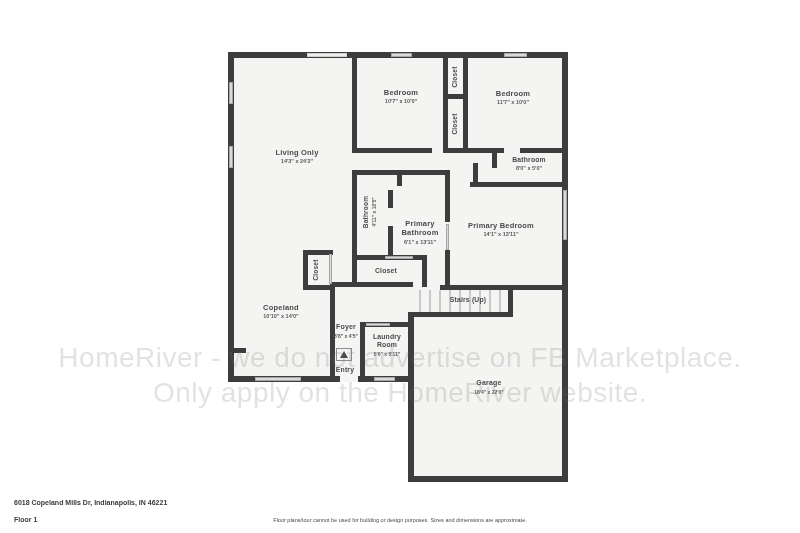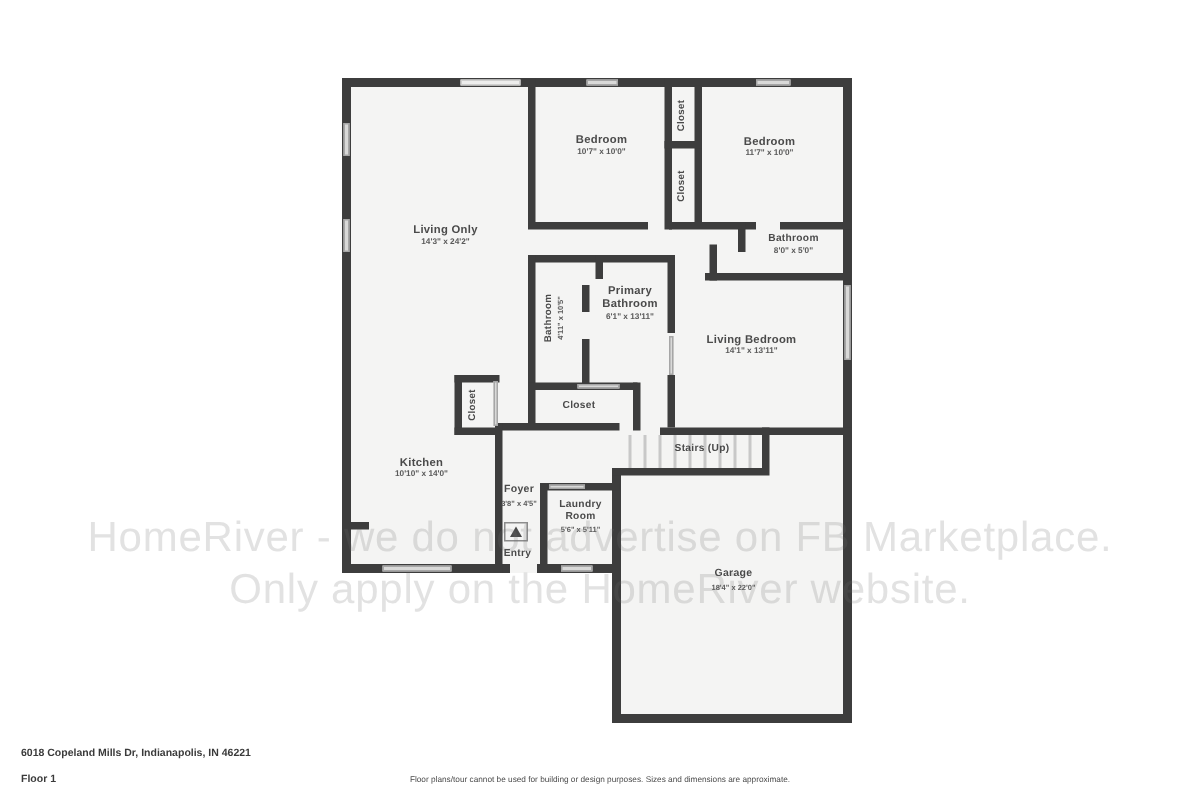--- a/index.html
+++ b/index.html
@@ -121,44 +121,44 @@
   <div class="room-label" style="left:529px;top:164px;">
     <div class="room-name" style="font-size:6.8px;">Bathroom</div>
     <div class="room-dims">8'0" x 5'0"</div>
   </div>
 
   <div class="room-label vert" style="left:370px;top:212px;">
     <div class="room-name" style="font-size:6.5px;">Bathroom</div>
     <div class="room-dims" style="font-size:5px;">4'11" x 10'5"</div>
   </div>
 
-  <div class="room-label wrap" style="left:420px;top:202px;width:44px;">
+  <div class="room-label wrap" style="left:420px;top:232px;width:44px;">
     <div class="room-name">Primary Bathroom</div>
     <div class="room-dims">6'1" x 13'11"</div>
   </div>
 
   <div class="room-label" style="left:501px;top:230px;">
-    <div class="room-name">Living Bedroom</div>
+    <div class="room-name">Primary Bedroom</div>
     <div class="room-dims">14'1" x 13'11"</div>
   </div>
 
   <div class="room-label" style="left:386px;top:271px;">
     <div class="room-name" style="font-size:6.8px;">Closet</div>
   </div>
 
   <div class="room-label vert" style="left:316px;top:270px;">
     <div class="room-name" style="font-size:6.5px;">Closet</div>
   </div>
 
   <div class="room-label" style="left:468px;top:300px;">
     <div class="room-name" style="font-size:6.8px;">Stairs (Up)</div>
   </div>
 
   <div class="room-label" style="left:281px;top:312px;">
-    <div class="room-name">Kitchen</div>
+    <div class="room-name">Copeland</div>
     <div class="room-dims">10'10" x 14'0"</div>
   </div>
 
   <div class="room-label" style="left:346px;top:331px;">
     <div class="room-name" style="font-size:7px;">Foyer</div>
     <div class="room-dims" style="font-size:5px;">3'8" x 4'5"</div>
   </div>
 
   <div class="room-label wrap" style="left:387px;top:345px;width:42px;">
     <div class="room-name" style="font-size:6.8px;">Laundry Room</div>

